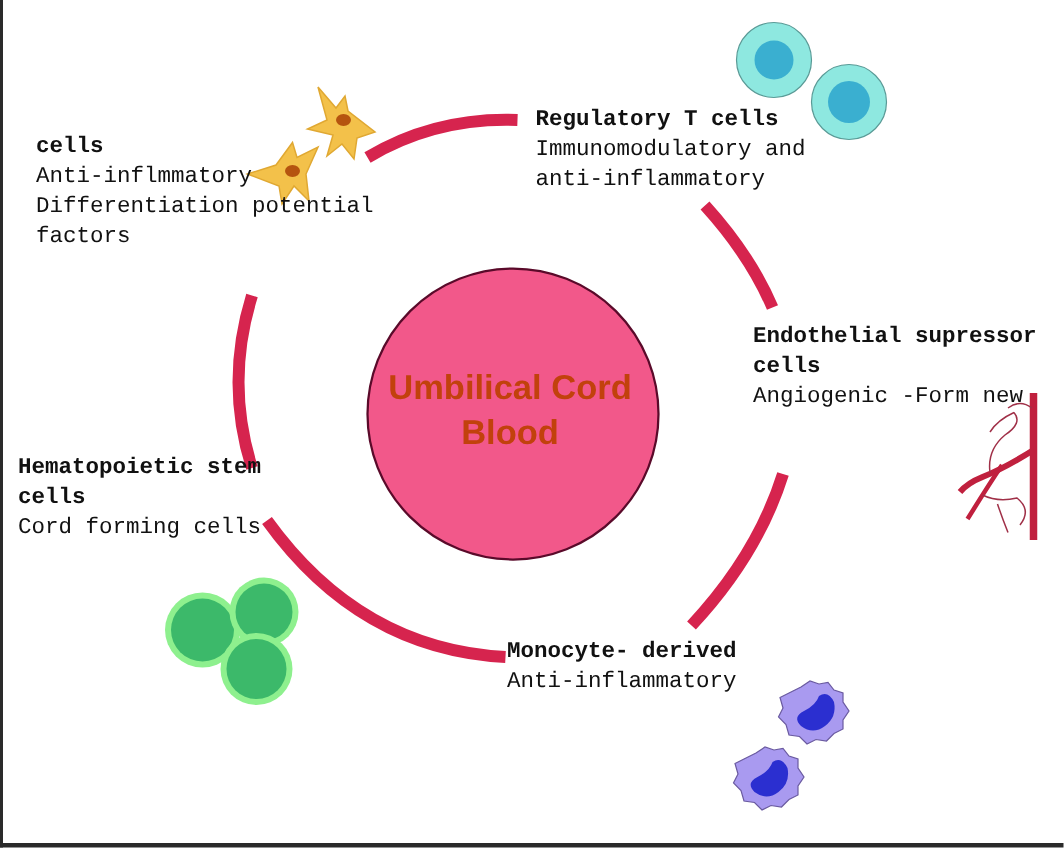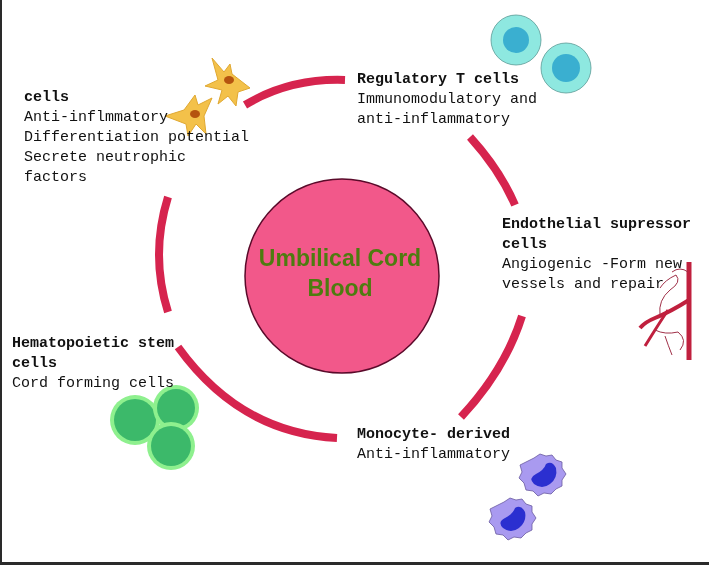--- a/index.html
+++ b/index.html
@@ -12,21 +12,21 @@
   svg.diagram { position: absolute; left: 0; top: 0; }
   .label {
     position: absolute; font-family: Liberation Mono, monospace; color: #111;
     font-size: 15px; line-height: 20px;
   }
   .label .title { font-weight: bold; display: block; }
   .label .line { display: block; }
   .center-text {
     position: absolute; left: 240px; top: 243px; width: 200px; text-align: center;
     font-family: "Liberation Sans", sans-serif; font-weight: bold; font-size: 23px; line-height: 30px;
-    color: #4d7c0f;
+    color: #c2410c;
   }
 </style>
 </head>
 <body>
 
 <div class="frame"></div>
 
 <svg class="diagram" width="709" height="565" viewBox="0 0 709 565">
 
   <g fill="none" stroke-width="8" stroke-linecap="butt">
@@ -80,39 +80,37 @@
 
 <div class="center-text">
   <span style="display:block">Umbilical Cord</span>
   <span style="display:block">Blood</span>
 </div>
 
 <div class="label" style="left:24px; top:88px;">
   <span class="title">cells</span>
   <span class="line">Anti-inflmmatory</span>
   <span class="line">Differentiation potential</span>
-  <span class="line">Secrete neutrophic</span>
   <span class="line">factors</span>
 </div>
 
 <div class="label" style="left:357px; top:70px;">
   <span class="title">Regulatory T cells</span>
   <span class="line">Immunomodulatory and</span>
   <span class="line">anti-inflammatory</span>
 </div>
 
 <div class="label" style="left:502px; top:215px;">
   <span class="title">Endothelial supressor</span>
   <span class="title">cells</span>
   <span class="line">Angiogenic -Form new</span>
-  <span class="line">vessels and repair</span>
 </div>
 
-<div class="label" style="left:357px; top:425px;">
+<div class="label" style="left:338px; top:425px;">
   <span class="title">Monocyte- derived</span>
   <span class="line">Anti-inflammatory</span>
 </div>
 
-<div class="label" style="left:12px; top:334px;">
+<div class="label" style="left:12px; top:302px;">
   <span class="title">Hematopoietic stem</span>
   <span class="title">cells</span>
   <span class="line">Cord forming cells</span>
 </div>
 
 </body></html>

